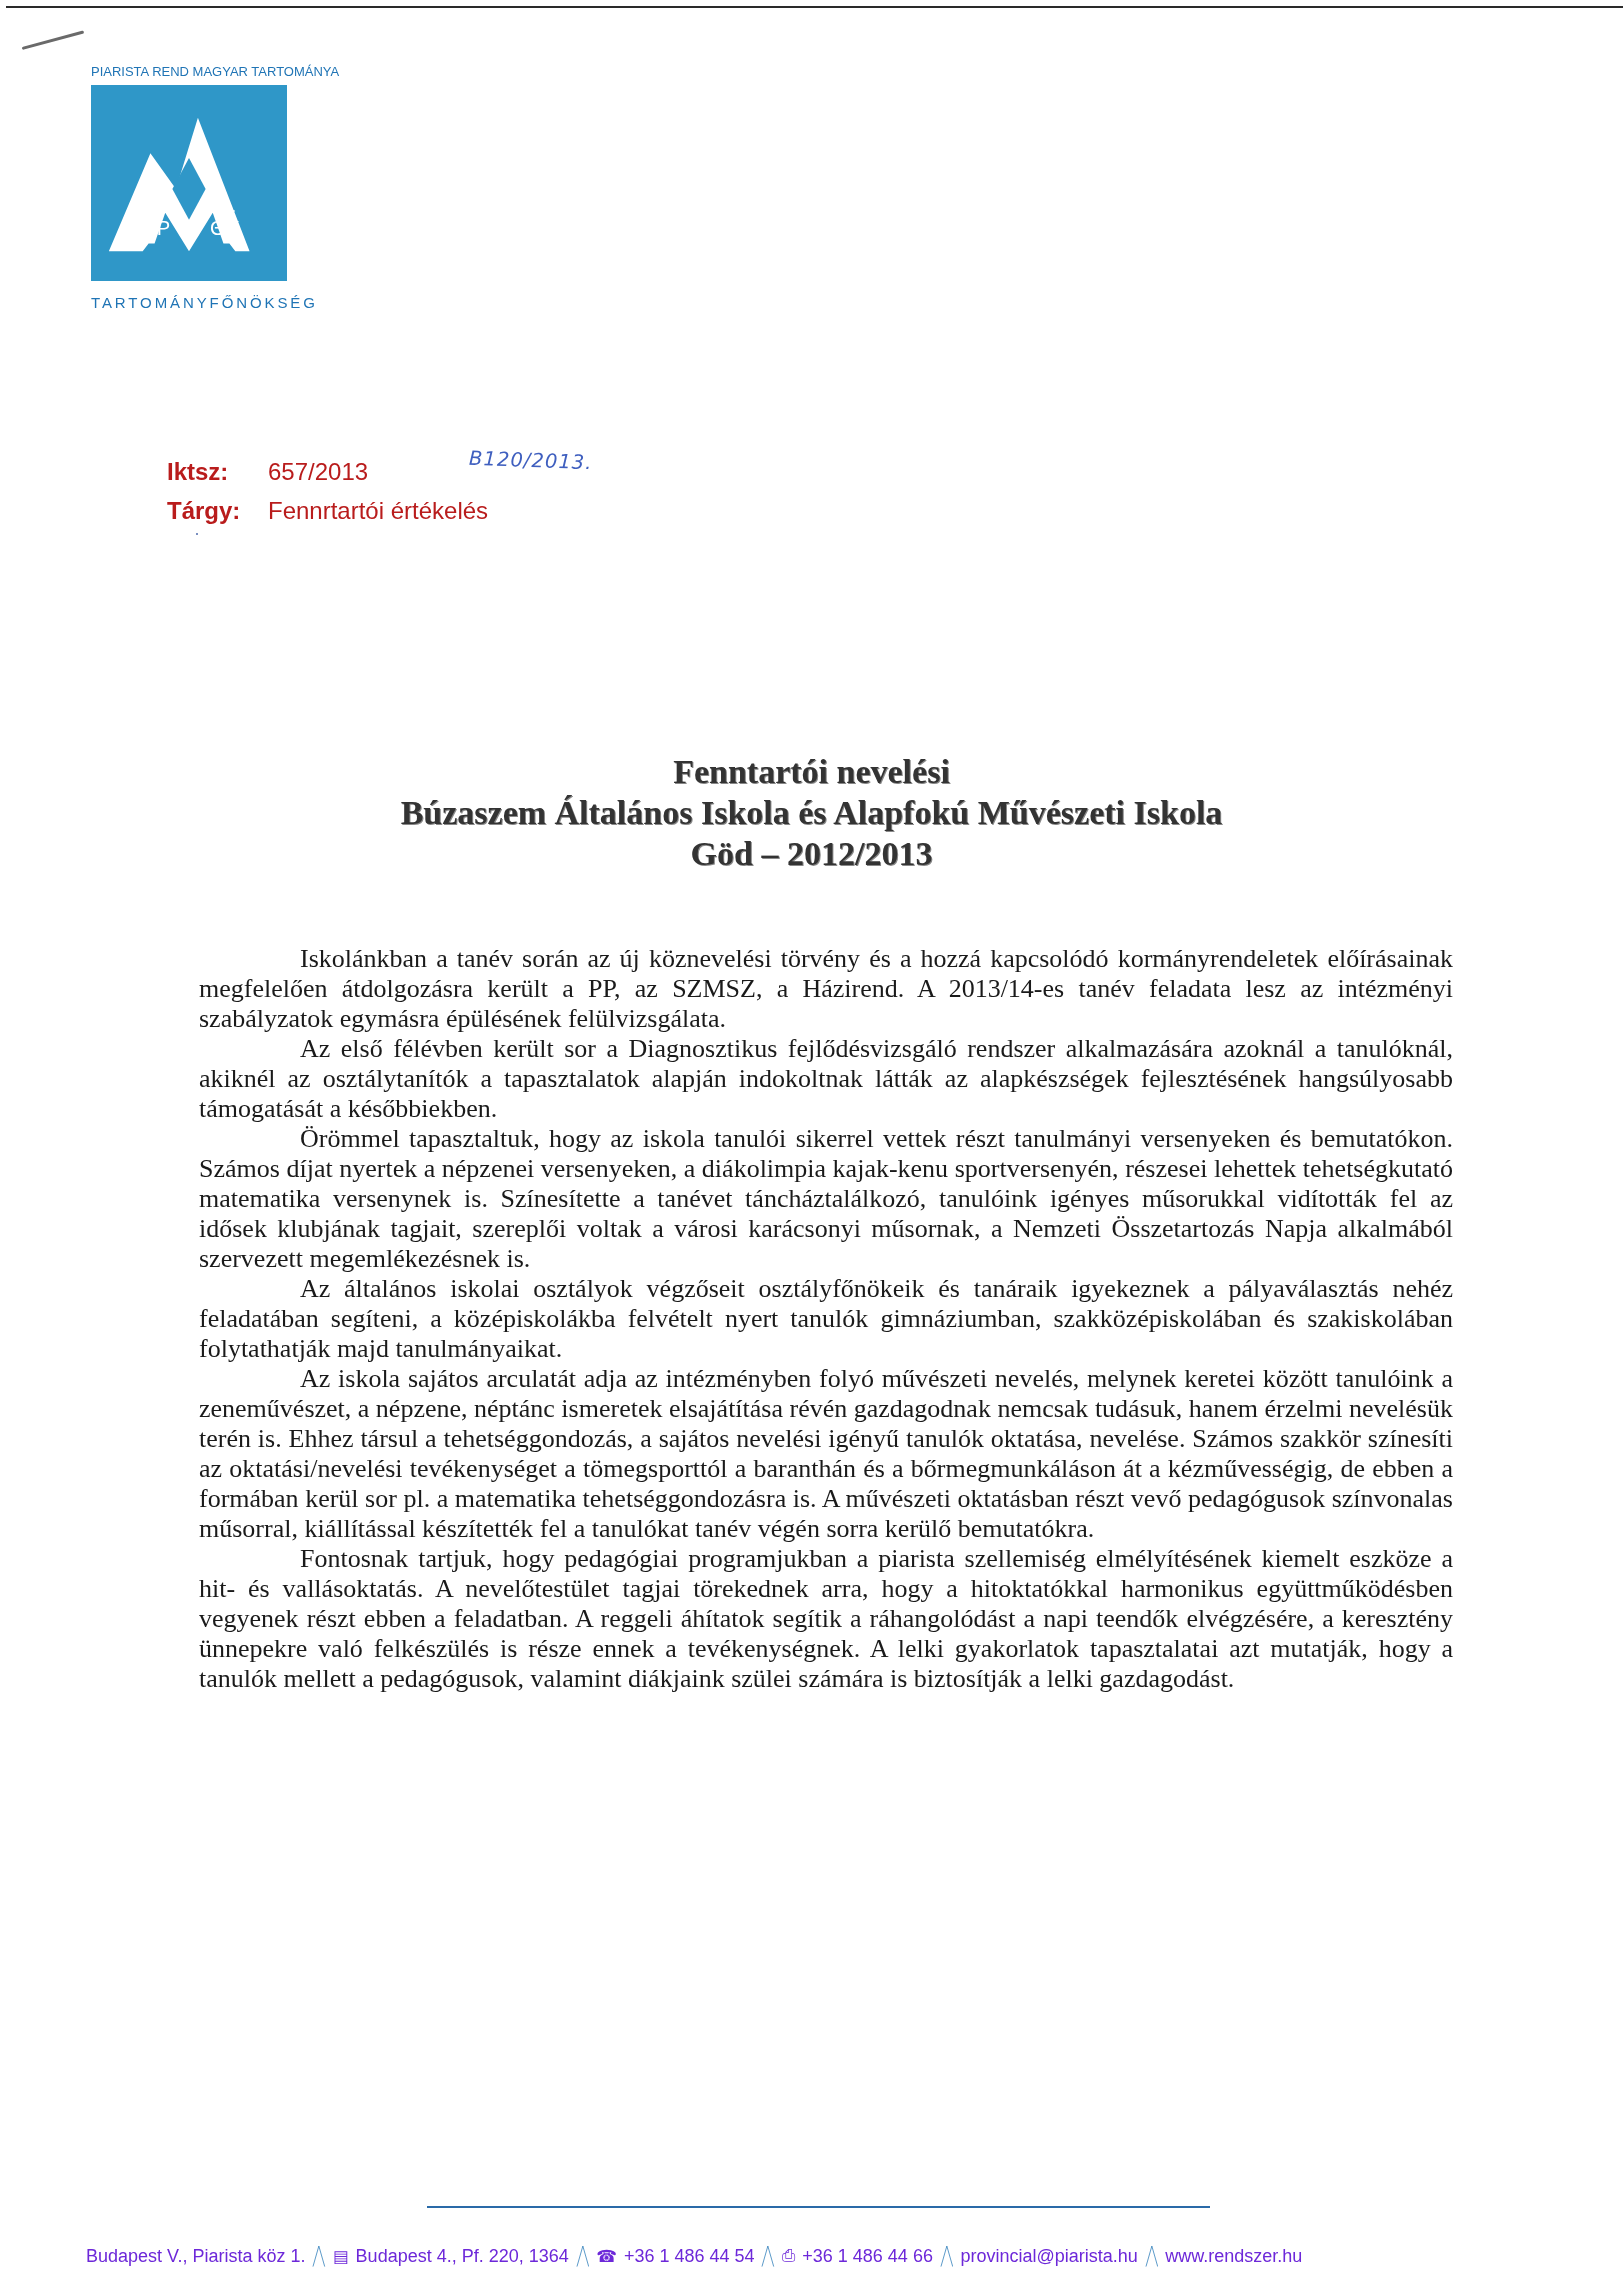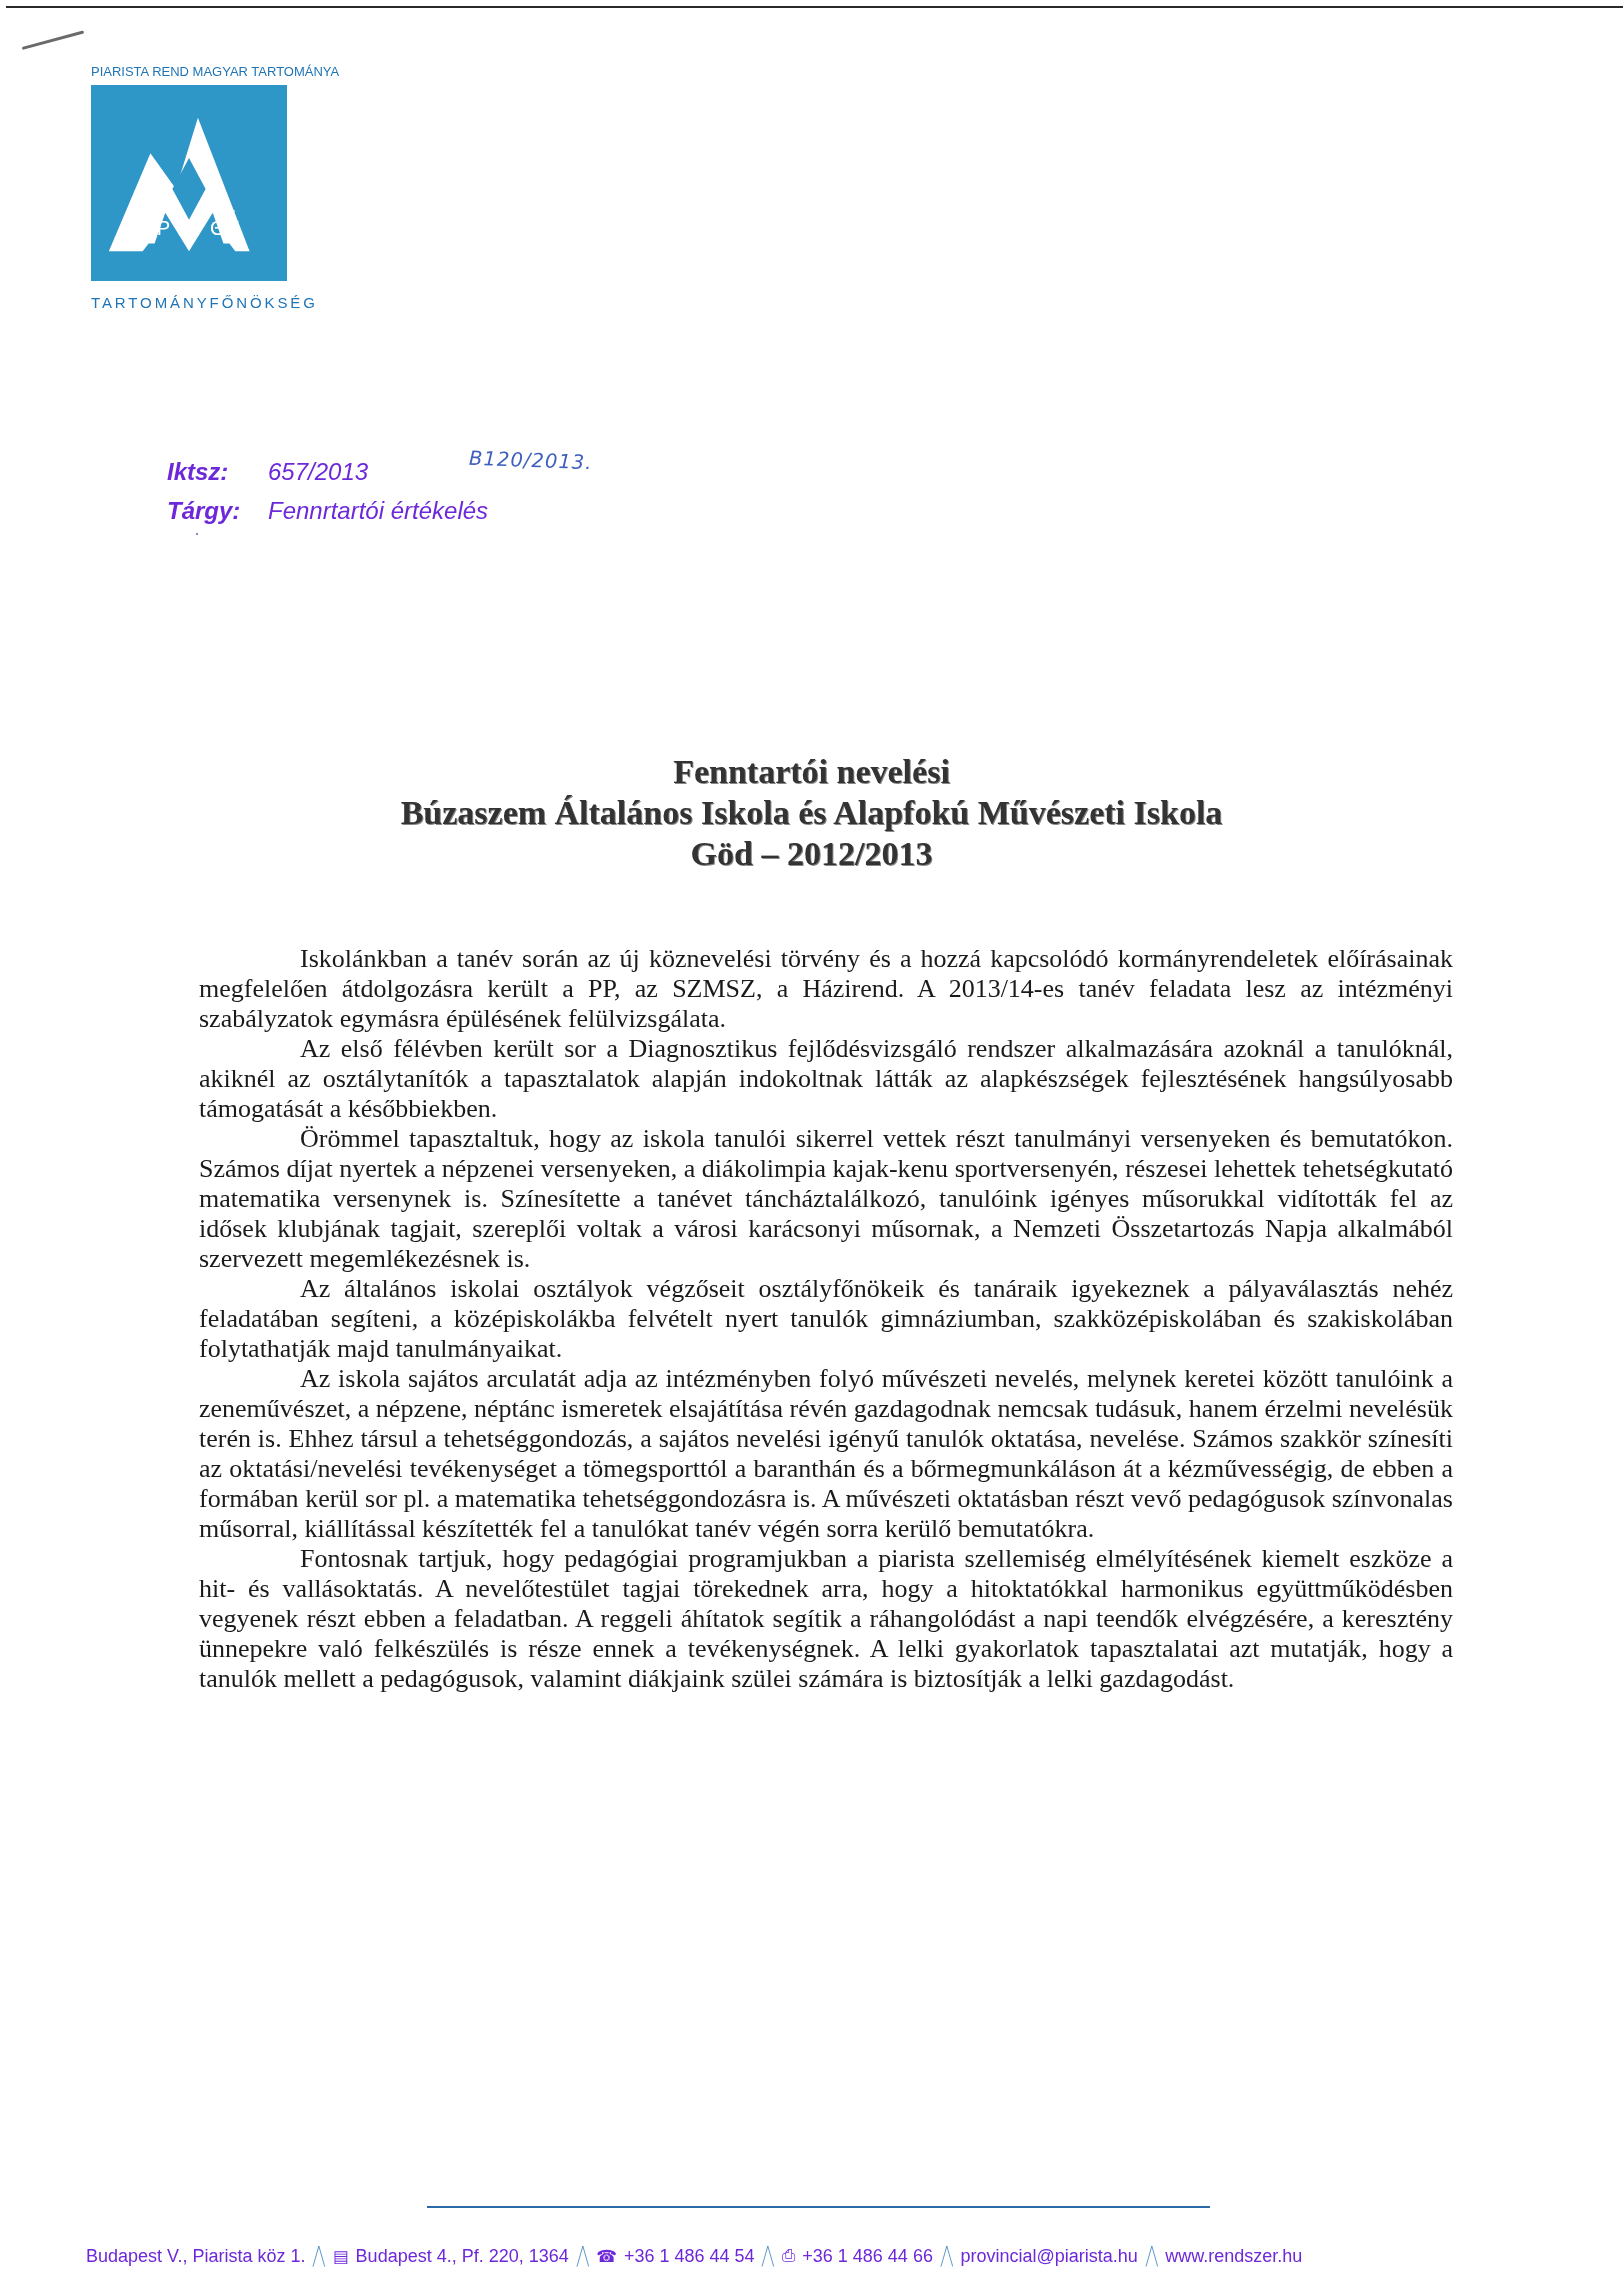--- a/index.html
+++ b/index.html
@@ -8,21 +8,21 @@
   .top-rule { position: absolute; left: 5.9px; top: 5.9px; width: 1617px; height: 2.5px; background: #2a2a2a; }
   .staple { position: absolute; left: 22px; top: 47px; width: 64px; height: 2.9px; background: #6a6a6a; border-radius: 1.5px; transform: rotate(-15deg); transform-origin: left center; }
 
   .logo-wrap { position: absolute; left: 91px; top: 64px; width: 255px; }
   .logo-top { font-family: "Liberation Sans", sans-serif; color: #1f74b5; font-size: 13px; letter-spacing: 0px; white-space: nowrap; margin-bottom: 5.9px; }
   .logo-box { width: 196px; height: 196px; border: 3.4px solid #2f97c8; padding: 0; box-sizing: border-box; }
   .logo-inner { width: 100%; height: 100%; background: #2f97c8; position: relative; }
   .logo-inner svg { position: absolute; left: 0; top: 0; width: 100%; height: 100%; }
   .logo-bottom { font-family: "Liberation Sans", sans-serif; color: #1f74b5; font-size: 15px; letter-spacing: 2.9px; margin-top: 12.8px; white-space: nowrap; }
 
-  .meta { position: absolute; left: 167px; top: 452px; font-family: "Liberation Sans", sans-serif; font-size: 24px; color: #6d28d9; line-height: 39px; font-style: italic; }
+  .meta { position: absolute; left: 167px; top: 452px; font-family: "Liberation Sans", sans-serif; font-size: 24px; color: #b91c1c; line-height: 39px; }
   .meta .row { display: flex; white-space: nowrap; }
   .meta .label { font-weight: bold; width: 101px; }
   .handwritten { position: absolute; left: 469px; top: 449px; font-family: "DejaVu Sans", sans-serif; color: #3f5fbf; font-size: 19.6px; font-style: italic; transform: rotate(2deg); letter-spacing: 1px; }
   .dot-mark { position: absolute; left: 196px; top: 533px; width: 1.5px; height: 2px; background: #7a8fc0; }
 
   .title { position: absolute; left: 0; width: 1623px; top: 751px; text-align: center; font-family: "Liberation Serif", serif; font-weight: bold; font-size: 34px; line-height: 41px; color: #333; text-shadow: 1px 1px 0 #888; }
 
   .body-text { position: absolute; left: 199px; top: 924px; width: 1254px; font-family: Liberation Serif, serif; font-size: 26px; line-height: 30px; color: #1a1a1a; text-align: justify; hyphens: manual; margin-top: 20px; }
   .body-text p { margin: 0; text-indent: 101px; }
 

